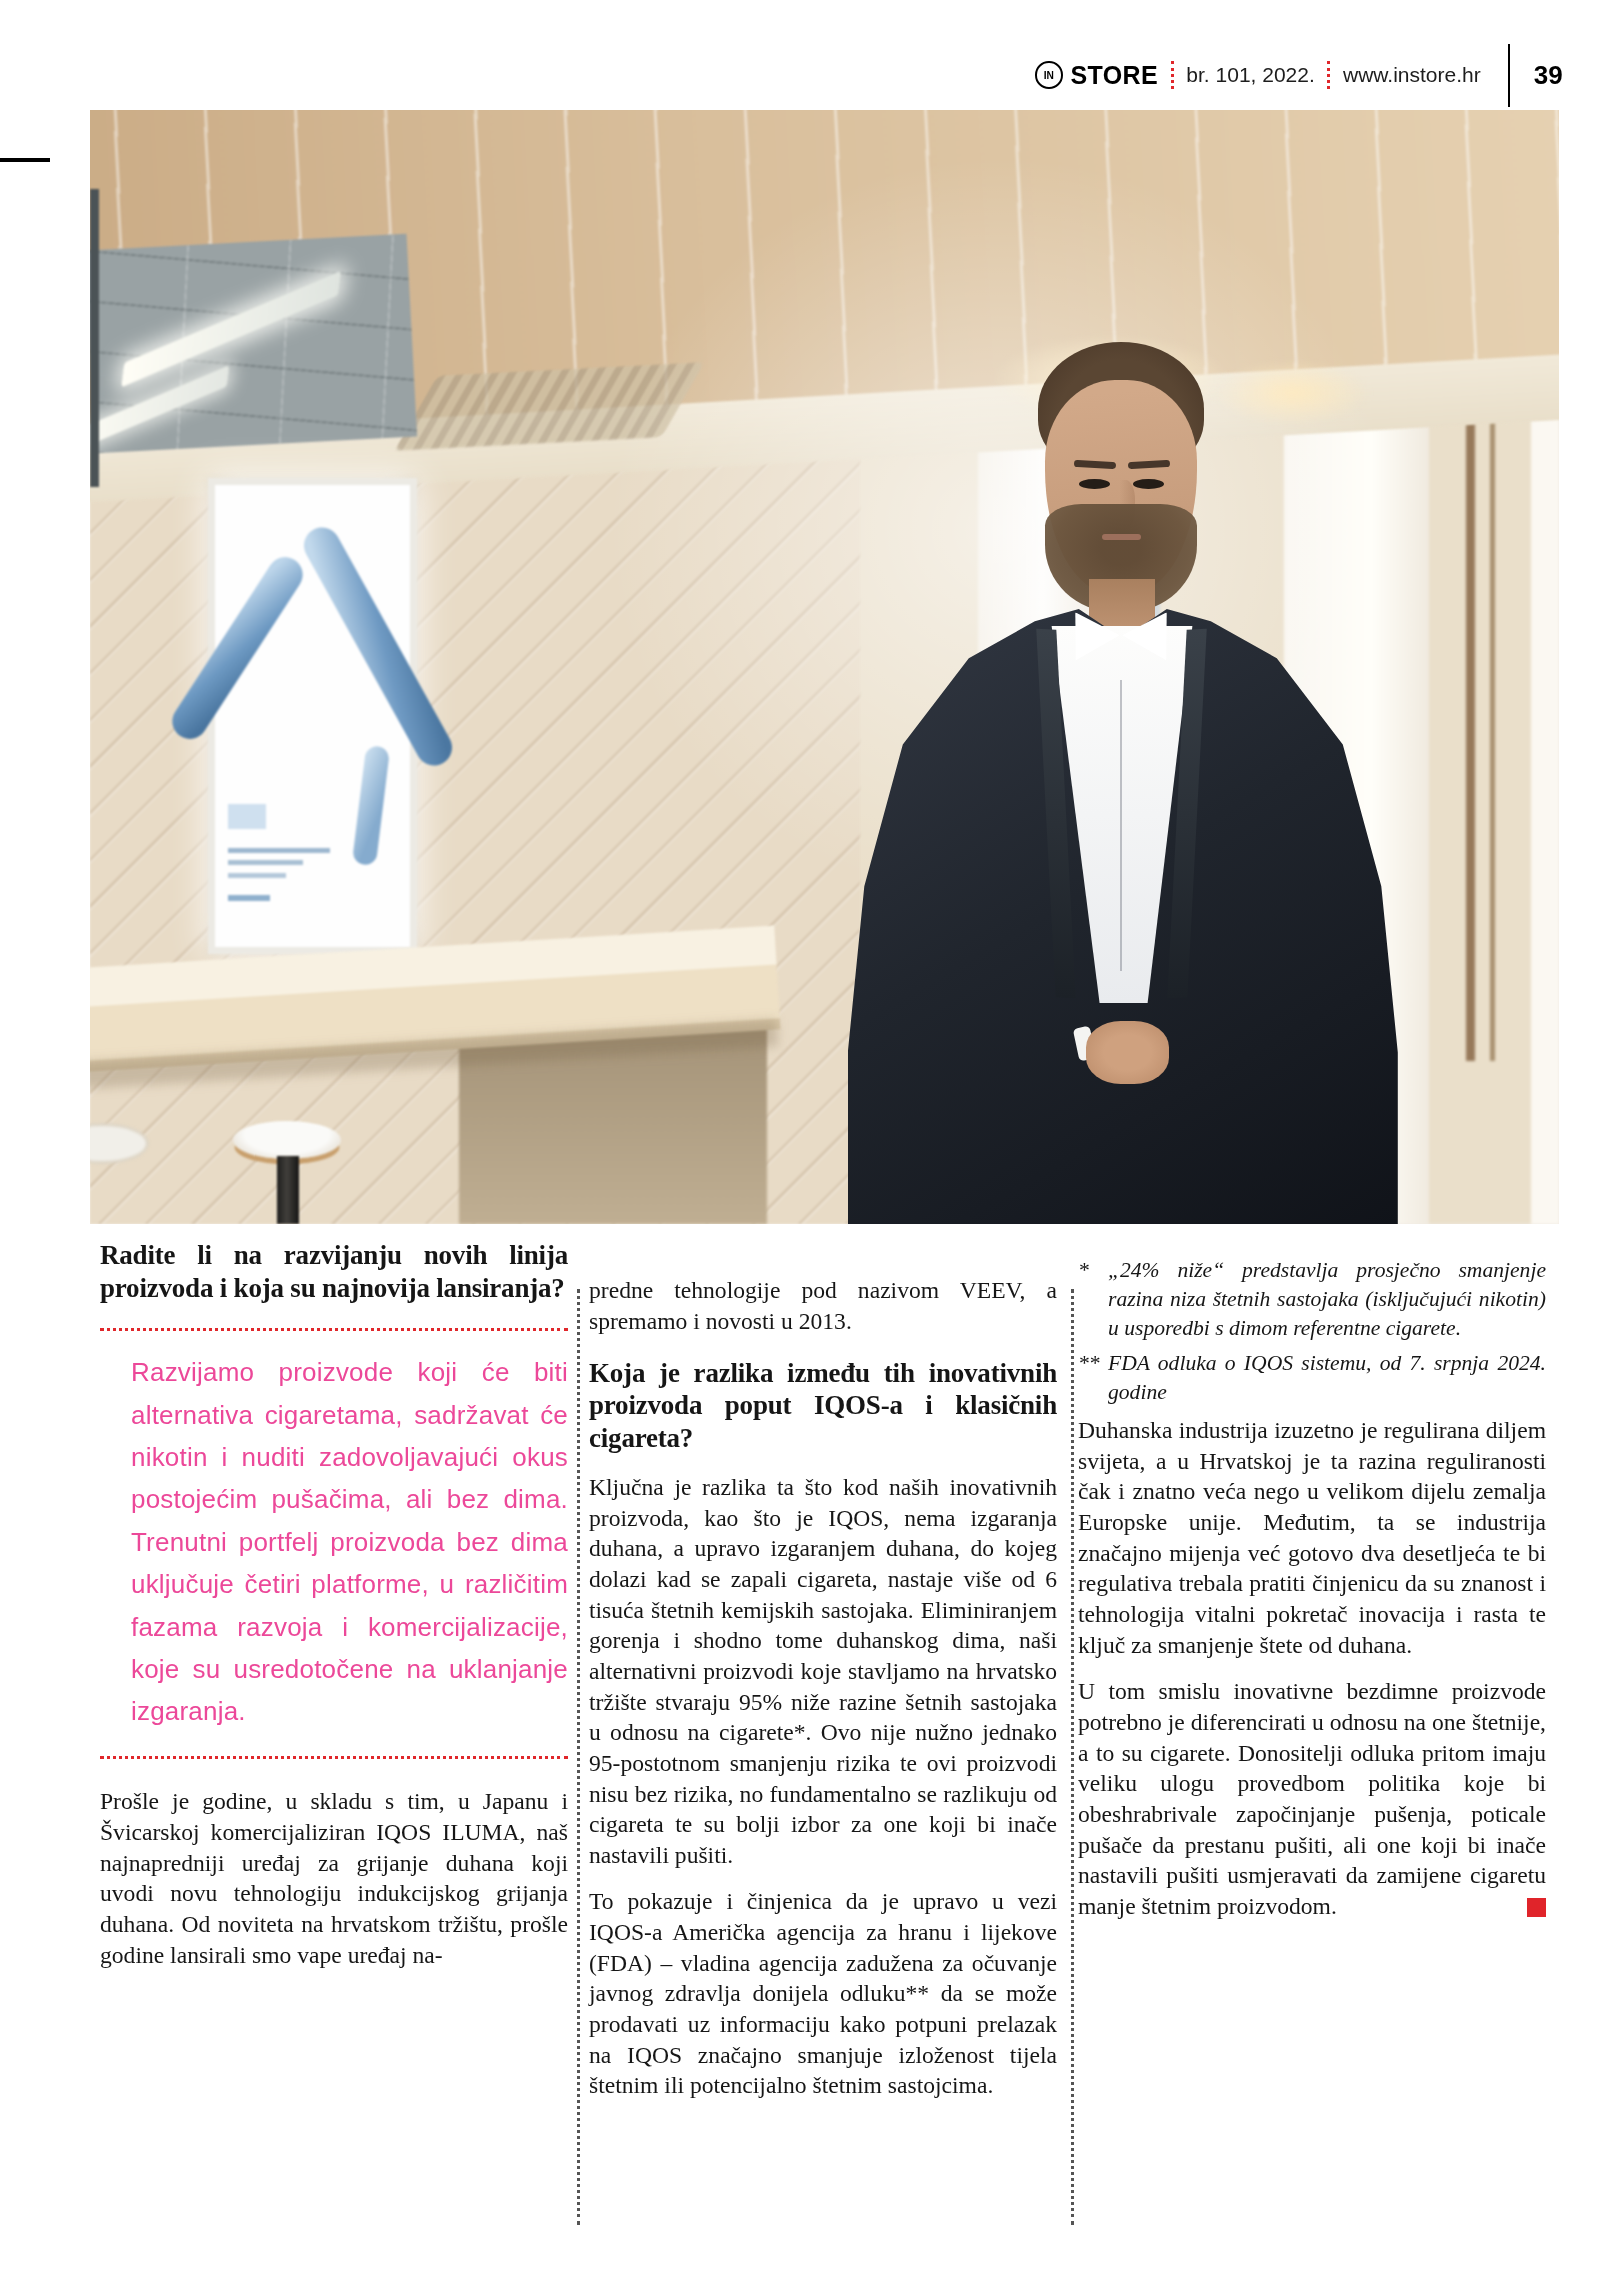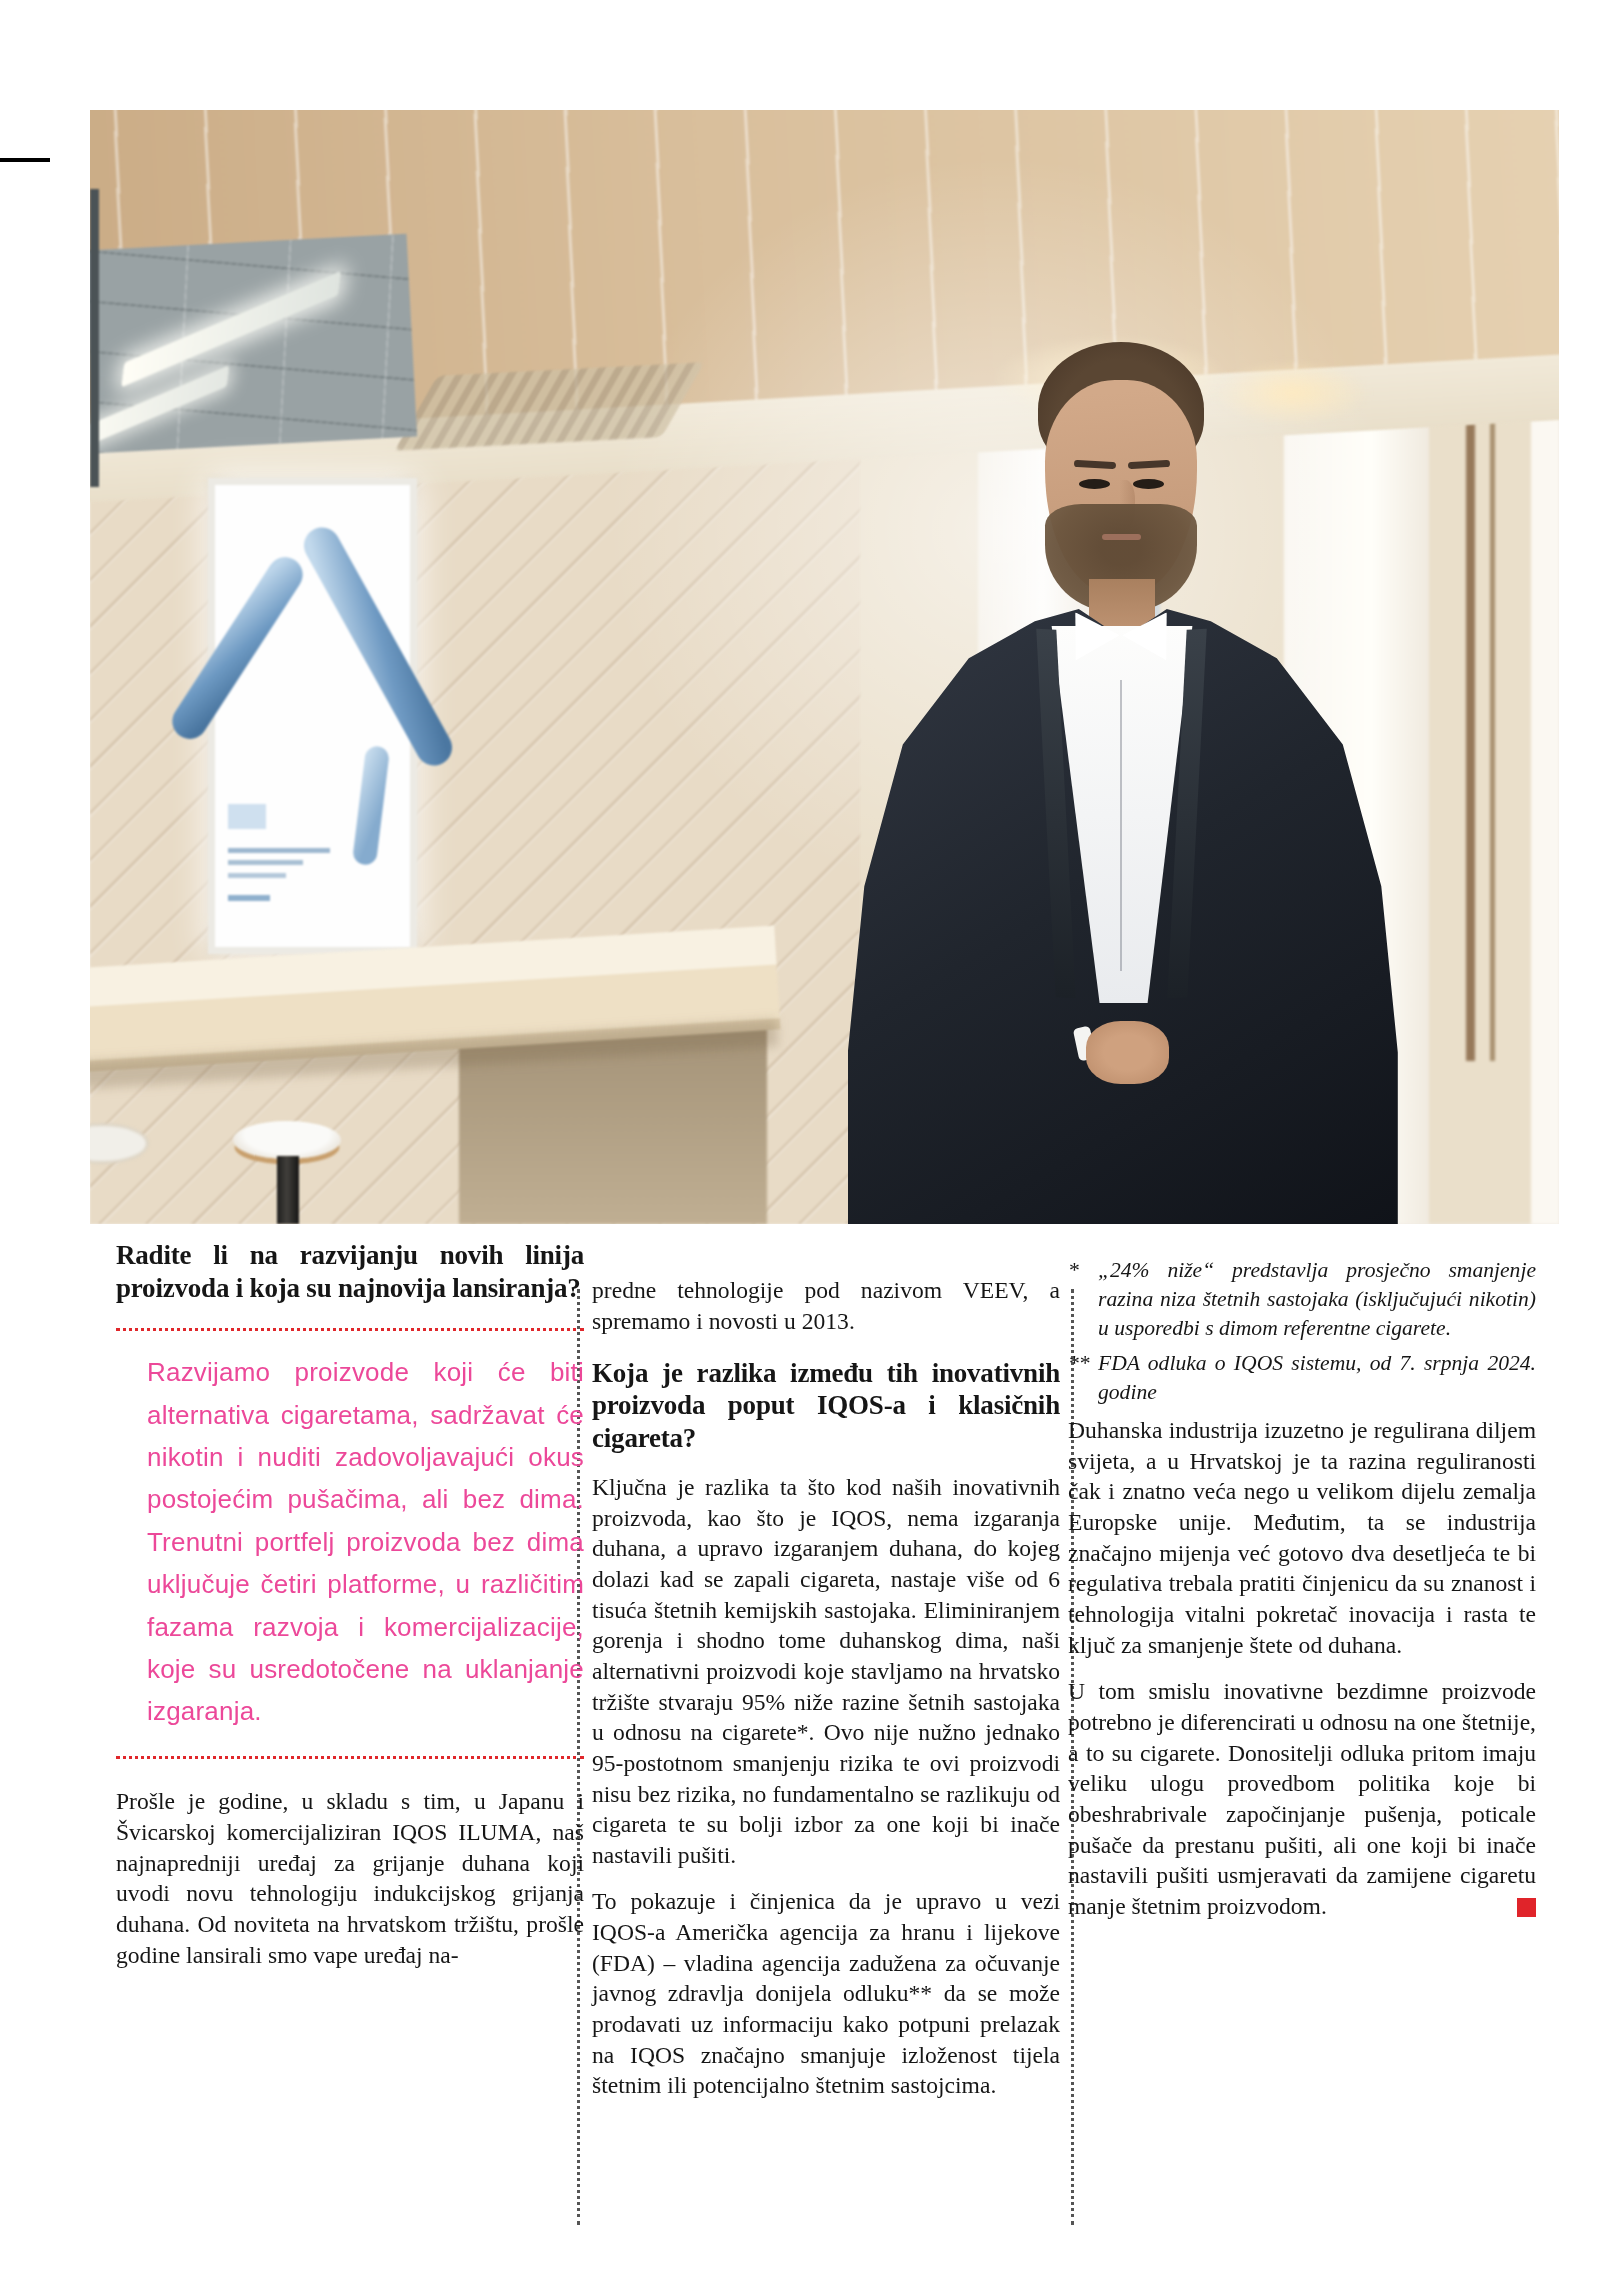--- a/index.html
+++ b/index.html
@@ -117,22 +117,22 @@
     clip-path:polygon(100% 0,0 22%,72% 100%);}
   .lapelL{left:210px;top:287px;width:20.4px;height:369px;transform:skewX(6deg) rotate(3deg);
     background:linear-gradient(#3a4149,#1c2127);}
   .lapelR{left:341px;top:287px;width:20.4px;height:369px;transform:skewX(-6deg) rotate(-3deg);
     background:linear-gradient(#3a4149,#1c2127);}
   .cuff{left:240px;top:685px;width:17.3px;height:33px;background:#f4f4f2;border-radius:4.7px;transform:rotate(-12deg);}
   .hands{left:250px;top:679px;width:83px;height:63px;border-radius:42%;
     background:radial-gradient(#cfa17f 40%,#b98a68);}
 
   
-  .columns{position:absolute;left:116px;top:1239px;width:1450px;display:grid;
-           grid-template-columns:468px 468px 468px;column-gap:8px;}
+  .columns{position:absolute;left:100px;top:1239px;width:1450px;display:grid;
+           grid-template-columns:468px 468px 468px;column-gap:21px;}
   .col2{padding-top:36px;}
   .col3{padding-top:17.3px;}
   h2.qhead{font-size:27px;line-height:1.21;font-weight:700;letter-spacing:-0.2px;margin:0 0 17.3px;text-align:justify;}
   .col2 h2.qhead{margin-top:20.4px;}
   .col3 h2.qhead{margin-top:22px;}
   p.body-p{font-size:23.6px;line-height:1.3;text-align:justify;margin:0 0 15.7px;}
   .pullquote{margin:23.6px 0 27px;border-top:3.9px dotted #e0272b;border-bottom:3.9px dotted #e0272b;
              padding:20.4px 0 23.6px;}
   .pq-text{font-family:"Liberation Sans", sans-serif;font-weight:400;color:#ec4899;
            font-size:26px;line-height:1.63;padding-left:31px;margin:0;text-align:justify;letter-spacing:0.2px;}
@@ -144,20 +144,30 @@
   .sep1{left:577px;} .sep2{left:1071px;}
   .endmark{float:right;width:19px;height:19px;background:#e0242a;margin-top:7px;}
 </style>
 </head>
 <body>
 
 <div class="page">
 
   <div class="trim-mark"></div>
 
+  <header class="pagehead">
+    <span class="logo-circle">IN</span>
+    <span class="logo-store">STORE</span>
+    <span class="dotsep"></span>
+    <span class="head-txt">br. 101, 2022.</span>
+    <span class="dotsep"></span>
+    <span class="head-txt">www.instore.hr</span>
+    <span class="head-vline"></span>
+    <span class="pagenum">39</span>
+  </header>
 
   <div class="photo">
     <div class="ph-wall-left"></div>
     <div class="ph-wall-right">
       <div class="pillarA"></div>
       <div class="slitD"></div>
       <div class="slitE"></div>
       <div class="pillarB"></div>
       <div class="woodF"></div>
       <div class="woodG"></div>

